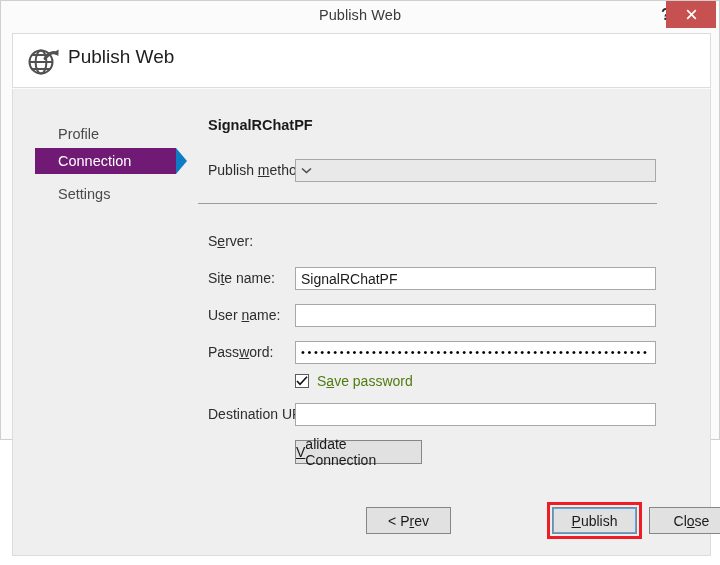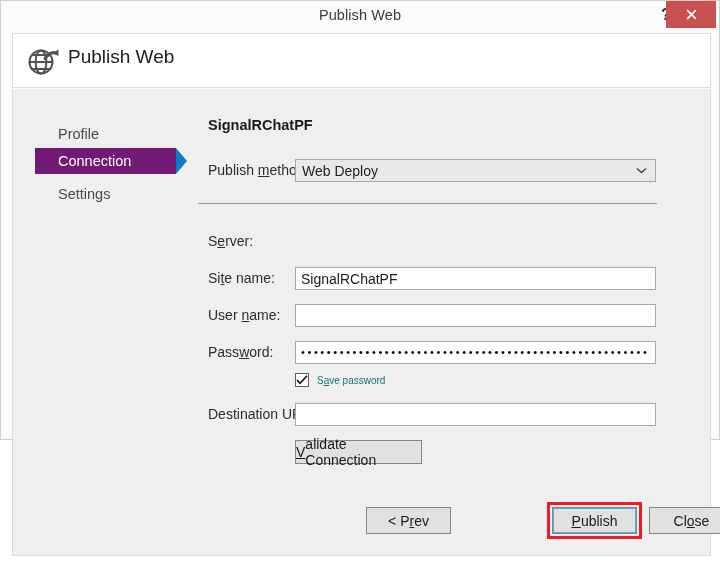--- a/index.html
+++ b/index.html
@@ -217,22 +217,22 @@
     width: 14px; height: 14px;
     border: 1px solid #5a5a5a;
     background: #ffffff;
     box-sizing: border-box;
     display: flex;
     align-items: center;
     justify-content: center;
     margin-right: 8px;
   }
   #save-password-label {
-    font-size: 10px;
-    color: #0f766e;
+    font-size: 14px;
+    color: #4d7c0f;
   }
   #validate-button {
     position: absolute;
     left: 108px; top: 351px;
     width: 127px; height: 24px;
     background: #e1e1e1;
     border: 1px solid #868686;
     box-sizing: border-box;
     display: flex;
     align-items: center;
@@ -331,21 +331,20 @@
         <span>Settings</span>
       </div>
     </div>
 
     <div id="main">
 
       <div id="project-name">SignalRChatPF</div>
 
       <div class="form-label" style="left:21px; top:73px;"><span>Publish </span><span class="accel">m</span><span>ethod:</span></div>
       <div id="combo-publish-method">
-        <span class="combo-value">Web Deploy</span>
         <span class="combo-arrow">
           <svg width="11" height="7" viewBox="0 0 11 7">
               <path d="M1 1.5 L5.5 5.5 L10 1.5" fill="none" stroke="#4a4a4a" stroke-width="1.5"></path>
             </svg>
         </span>
       </div>
 
       <div id="separator"></div>
 
       <div class="form-label" style="left:21px; top:144px;"><span>S</span><span class="accel">e</span><span>rver:</span></div>

